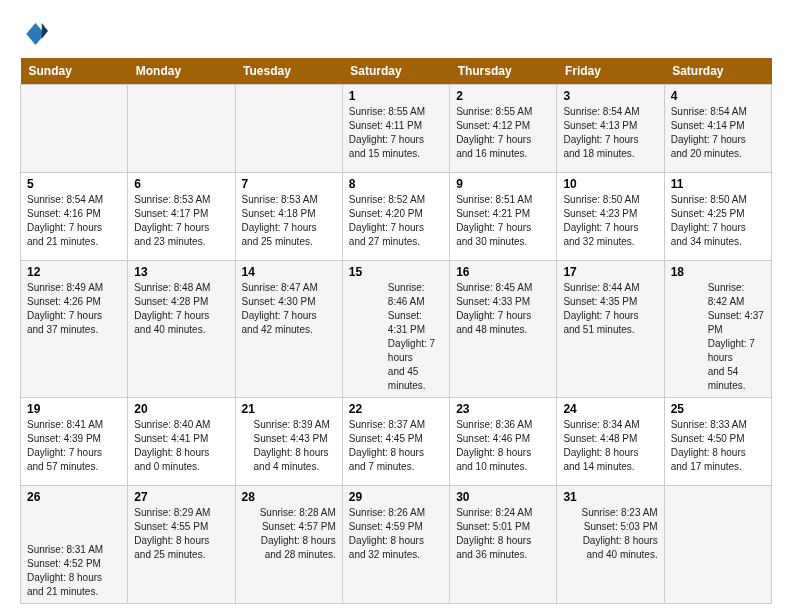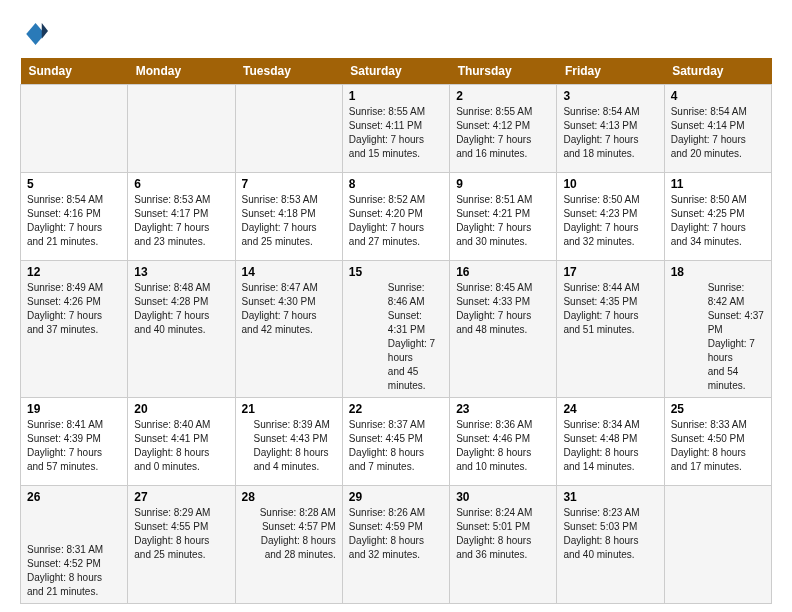--- a/index.html
+++ b/index.html
@@ -335,21 +335,21 @@
         </td>
         <td>
           <span class="day-number">30</span>
           <div class="day-info" style="white-space: pre-line;">Sunrise: 8:24 AM
 Sunset: 5:01 PM
 Daylight: 8 hours
 and 36 minutes.</div>
         </td>
         <td>
           <span class="day-number">31</span>
-          <div class="day-info" style="white-space: pre-line;">Sunrise: 8:23 AM
+          <div class="day-info" style="white-space: pre-line; text-align: right;">Sunrise: 8:23 AM
 Sunset: 5:03 PM
 Daylight: 8 hours
 and 40 minutes.</div>
         </td>
         <td></td>
       </tr>
     </tbody>
 </table>
 
 </body></html>

